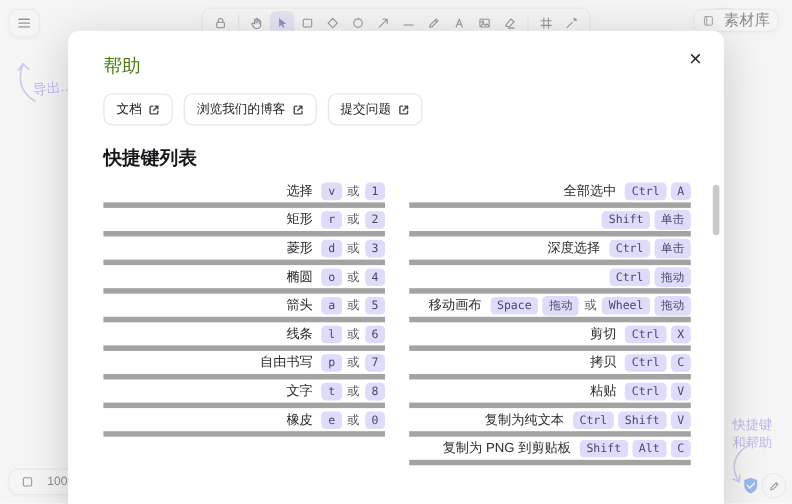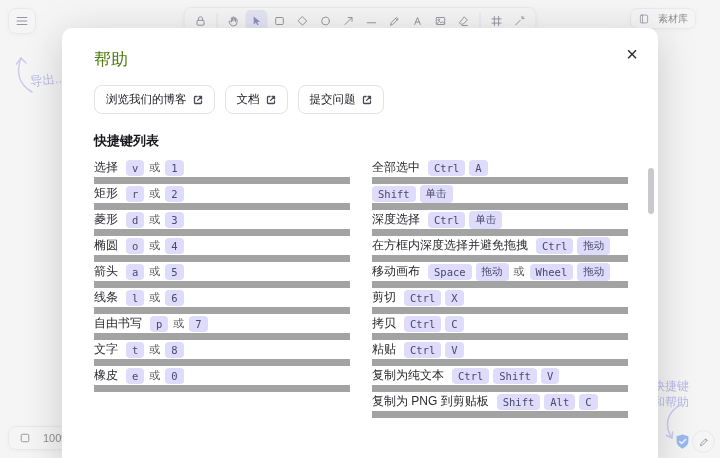--- a/index.html
+++ b/index.html
@@ -18,26 +18,26 @@
 
   .toolbar{top:7px;left:50%;transform:translateX(-50%);height:28px;padding:0 5px;gap:1px}
   .tool-btn{width:22px;height:22px}
   .tool-btn.active{background:#e1e0fb;color:#403ea8}
   .tool-btn svg{width:14px;height:14px;stroke:currentColor;fill:none;stroke-width:1.4;stroke-linecap:round;stroke-linejoin:round}
   .tb-divider{width:1px;height:16px;background:#e6e6ea;margin:0 4px}
 
   .share-btn{position:absolute;top:8px;right:50px;width:24px;height:21px;background:#5b82f0;border:none;
              border-radius:6px;display:flex;align-items:center;justify-content:center;cursor:pointer}
   .share-btn svg{width:13px;height:13px}
-  .library-btn{top:8px;right:24px;height:21px;padding:0 7px;font-size:10px;color:#333;gap:8px;cursor:pointer}
+  .library-btn{top:8px;right:12px;height:21px;padding:0 7px;font-size:14px;color:#333;gap:8px;cursor:pointer}
   .library-btn svg{width:12px;height:12px;stroke:#4a4a55;fill:none;stroke-width:1.3;stroke-linecap:round;stroke-linejoin:round}
 
   .annotation{position:absolute;color:#8f8ae8;font-size:12.5px}
   .annotation.export{left:30px;top:72px;transform:rotate(-6deg)}
-  .annotation.help{right:21px;top:378px;width:46px;line-height:1.35;font-size:12px}
+  .annotation.help{right:8px;top:378px;width:46px;line-height:1.35;font-size:12px}
   .arrow-svg{position:absolute;stroke:#b3aff2;fill:none;stroke-width:1.5;stroke-linecap:round}
 
   .zoom-island{left:8px;bottom:8px;height:24px;padding:0 5px;gap:3px}
   .icon-btn{width:22px;height:20px}
   .icon-btn svg{width:12px;height:12px;stroke:#4a4a55;fill:none;stroke-width:1.3;stroke-linejoin:round}
   .zoom-value{font-size:11px;color:#333;padding:0 4px}
   .history-island{left:92px;bottom:8px;height:24px;padding:0 2px}
   .hist-btn{width:23px;height:20px;font-size:14px;color:#3d3d46}
 
   .shield{position:absolute;right:28px;bottom:7px;width:19px;height:19px;cursor:pointer}
@@ -48,25 +48,25 @@
   
   .backdrop{position:absolute;inset:0;background:rgba(90,90,110,.06);z-index:1}
   .modal{position:absolute;left:62px;top:28px;width:596px;height:446px;background:#fff;border-radius:10px;
          box-shadow:0 8px 40px rgba(0,0,0,.18);padding:20px 30px 0 32px;z-index:3}
   .modal-title{font-size:17px;font-weight:normal;color:#4d7c0f}
   .close-btn{position:absolute;top:12px;right:16px;font-size:20px;color:#2b2b30;background:none;border:none;cursor:pointer;line-height:1;padding:4px}
   .links-row{display:flex;gap:10px;margin-top:14px}
   .link-btn{display:inline-flex;align-items:center;gap:6px;padding:6px 11px;border:1px solid #e2e2e8;border-radius:8px;
             background:#fff;font-size:11.5px;color:#1c1c21;cursor:pointer}
   .link-btn svg{width:10px;height:10px;stroke:#4a4a55;fill:none;stroke-width:1.3;stroke-linecap:round;stroke-linejoin:round}
-  .section-title{margin-top:18px;font-size:13px;font-weight:bold;color:#17171c}
+  .section-title{margin-top:18px;font-size:17px;font-weight:bold;color:#17171c}
   .cols{display:flex;gap:22px;margin-top:8px}
   .col{flex:1;min-width:0}
   .col-title{font-size:13px;font-weight:bold;color:#17171c;padding:5px 0 7px}
-  .srow{display:flex;justify-content:flex-start;align-items:center;min-height:26px;border-bottom:7px solid #a3a3a3;gap:8px}
+  .srow{display:flex;justify-content:flex-end;align-items:center;min-height:26px;border-bottom:5px solid #a3a3a3;gap:8px}
   .srow-label{font-size:12px;color:#2a2a30;white-space:nowrap;overflow:hidden;text-overflow:ellipsis}
   .srow-keys{display:flex;align-items:center;gap:4px;flex-shrink:0}
   .kbd{background:#dedcfa;color:#4a4770;border-radius:4px;padding:2px 6px;font-size:10.5px}
   .ksep{font-size:11px;color:#55555c;margin:0 1px}
   .scroll-thumb{position:absolute;right:4px;top:140px;width:6px;height:46px;border-radius:3px;background:#c8c8cd;cursor:pointer}
 </style>
 </head>
 <body>
 
 <div class="bg">
@@ -214,27 +214,27 @@
 </div>
 
 <div class="backdrop"></div>
 
 <div class="modal">
   <div class="modal-title">帮助</div>
   <button class="close-btn">×</button>
 
   <div class="links-row">
       <button class="link-btn">
-        <span>浏览我们的博客</span>
+        <span>文档</span>
         <svg viewBox="0 0 10 10">
           <path d="M4 1.5H2.3a.8.8 0 0 0-.8.8v5.4c0 .44.36.8.8.8h5.4a.8.8 0 0 0 .8-.8V6M6 1.5h2.5V4M8.3 1.7 4.6 5.4"></path>
         </svg>
       </button>
       <button class="link-btn">
-        <span>文档</span>
+        <span>浏览我们的博客</span>
         <svg viewBox="0 0 10 10">
           <path d="M4 1.5H2.3a.8.8 0 0 0-.8.8v5.4c0 .44.36.8.8.8h5.4a.8.8 0 0 0 .8-.8V6M6 1.5h2.5V4M8.3 1.7 4.6 5.4"></path>
         </svg>
       </button>
       <button class="link-btn">
         <span>提交问题</span>
         <svg viewBox="0 0 10 10">
           <path d="M4 1.5H2.3a.8.8 0 0 0-.8.8v5.4c0 .44.36.8.8.8h5.4a.8.8 0 0 0 .8-.8V6M6 1.5h2.5V4M8.3 1.7 4.6 5.4"></path>
         </svg>
       </button>
@@ -332,21 +332,20 @@
           </span>
         </div>
         <div class="srow">
           <span class="srow-label">深度选择</span>
           <span class="srow-keys">
             <kbd class="kbd">Ctrl</kbd>
             <kbd class="kbd">单击</kbd>
           </span>
         </div>
         <div class="srow">
-          <span class="srow-label">在方框内深度选择并避免拖拽</span>
           <span class="srow-keys">
             <kbd class="kbd">Ctrl</kbd>
             <kbd class="kbd">拖动</kbd>
           </span>
         </div>
         <div class="srow">
           <span class="srow-label">移动画布</span>
           <span class="srow-keys">
             <kbd class="kbd">Space</kbd>
             <kbd class="kbd">拖动</kbd>

